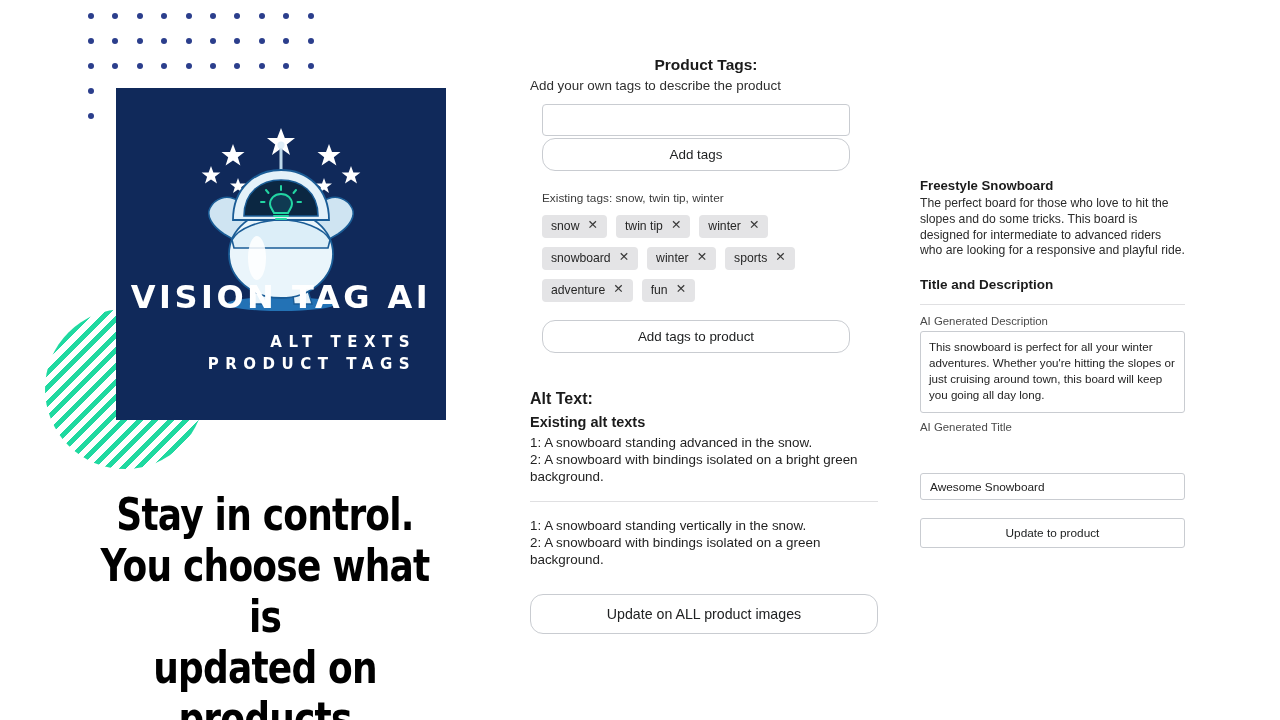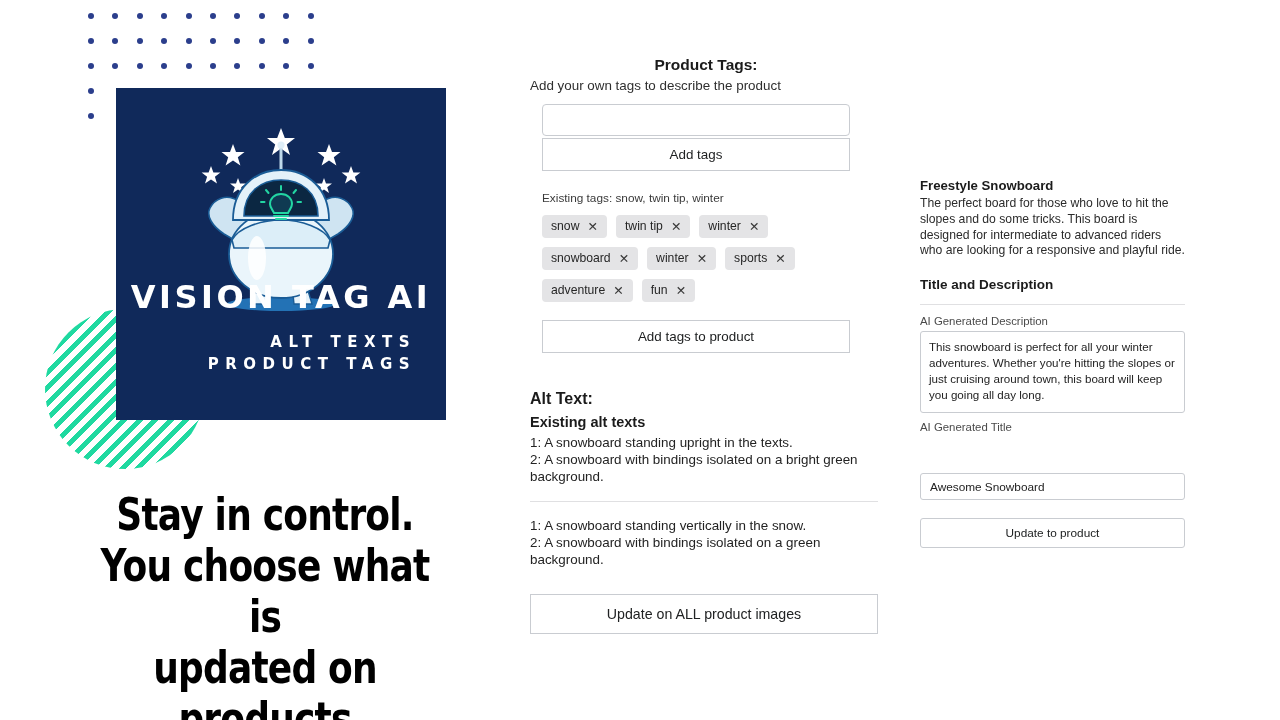--- a/index.html
+++ b/index.html
@@ -74,36 +74,36 @@
 
   .tag-input {
     display:block; width: 308px; height: 32px;
     border: 1px solid #c9ccd1; border-radius: 4px;
     background:#fff; padding: 0 9px;
     font-family:"Liberation Sans", sans-serif; font-size: 13px; color:#1b1b1b;
     margin: 0 0 2px 12px;
   }
   .btn {
     display:block; width: 308px;
-    border: 1px solid #c9ccd1; border-radius: 0;
+    border: 1px solid #c9ccd1; border-radius: 13px;
     background:#fff; color:#202223;
     font-family:"Liberation Sans", sans-serif;
     font-size: 13.4px; text-align:center;
     padding: 8px 6px; cursor:pointer;
     margin-left: 12px;
   }
   .btn.wide { width: 348px; margin-left: 0; font-size: 14.2px; padding: 11px 12px; }
   .btn.addtoprod { margin-top: 0; }
 
   .existing-line { font-size: 11.8px; color: #3a3a3a; margin: 20px 0 10px 12px; }
 
   .chips { margin-left: 12px; width: 330px; }
   .chiprow { display:flex; gap: 9px; margin-bottom: 9px; }
   .chip {
-    display:inline-flex; align-items:flex-end; gap: 8px;
+    display:inline-flex; align-items:flex-start; gap: 8px;
     background: #e4e4e6; border-radius: 4px;
     padding: 4px 9px 5px 9px;
     font-size: 12.2px; color:#262626; white-space:nowrap;
   }
   .chip .x { font-size: 12.5px; color:#3a3a3a; line-height:1; cursor:pointer; }
 
   .alt-block { margin-top: 37px; }
   .alt-h1 { font-size: 16px; font-weight: 700; color:#1b1b1b; margin: 0 0 6px 0; }
   .alt-h2 { font-size: 14.5px; font-weight: 700; color:#1b1b1b; margin: 0 0 4px 0; }
   .alt-line { font-size: 13.4px; color:#232323; line-height: 17px; }
@@ -319,21 +319,21 @@
             <span class="x">✕</span>
           </span>
       </div>
     </div>
 
     <button class="btn addtoprod" style="margin-top:18px;">Add tags to product</button>
 
     <div class="alt-block">
       <div class="alt-h1">Alt Text:</div>
       <div class="alt-h2">Existing alt texts</div>
-      <div class="alt-line">1: A snowboard standing upright in the texts.</div>
+      <div class="alt-line">1: A snowboard standing advanced in the snow.</div>
       <div class="alt-line">2: A snowboard with bindings isolated on a bright green background.</div>
 
       <div class="divider"></div>
 
       <div class="alt-line">1: A snowboard standing vertically in the snow.</div>
       <div class="alt-line">2: A snowboard with bindings isolated on a green background.</div>
 
       <button class="btn wide" style="margin-top:26px;">Update on ALL product images</button>
     </div>
   </div>

